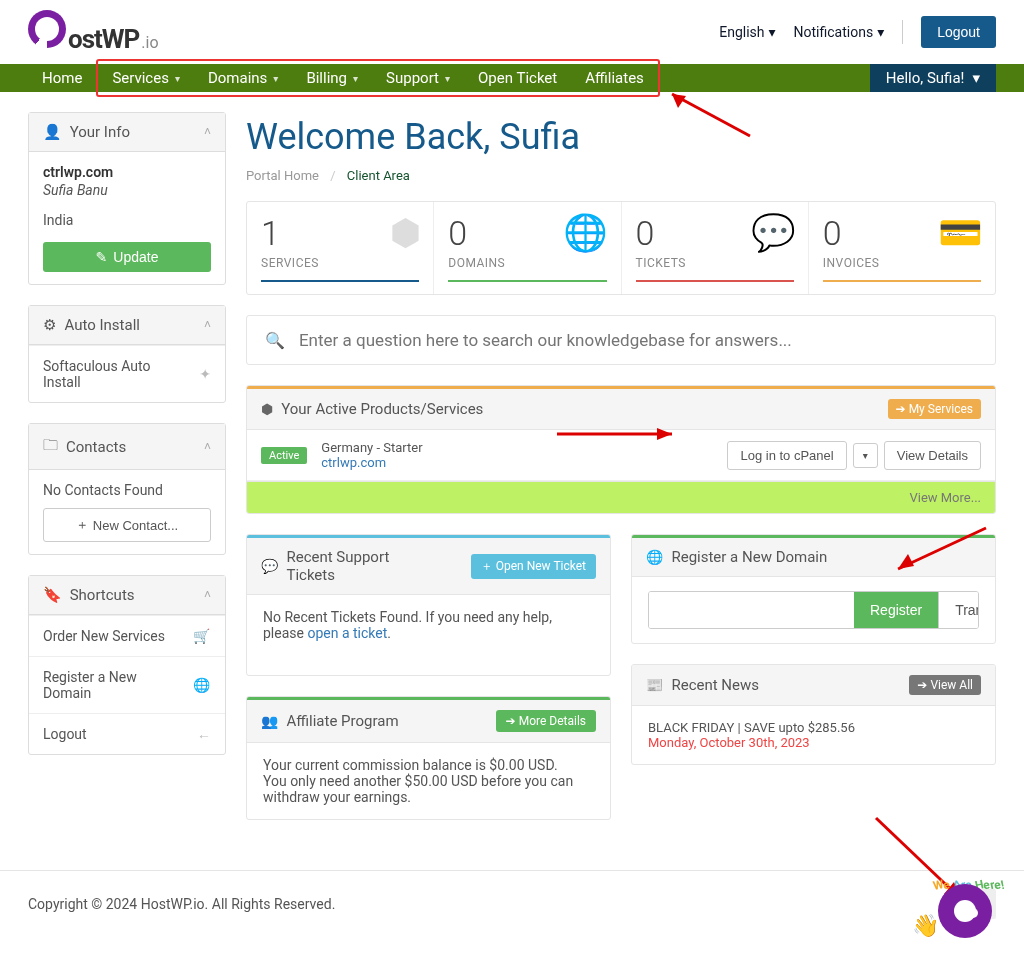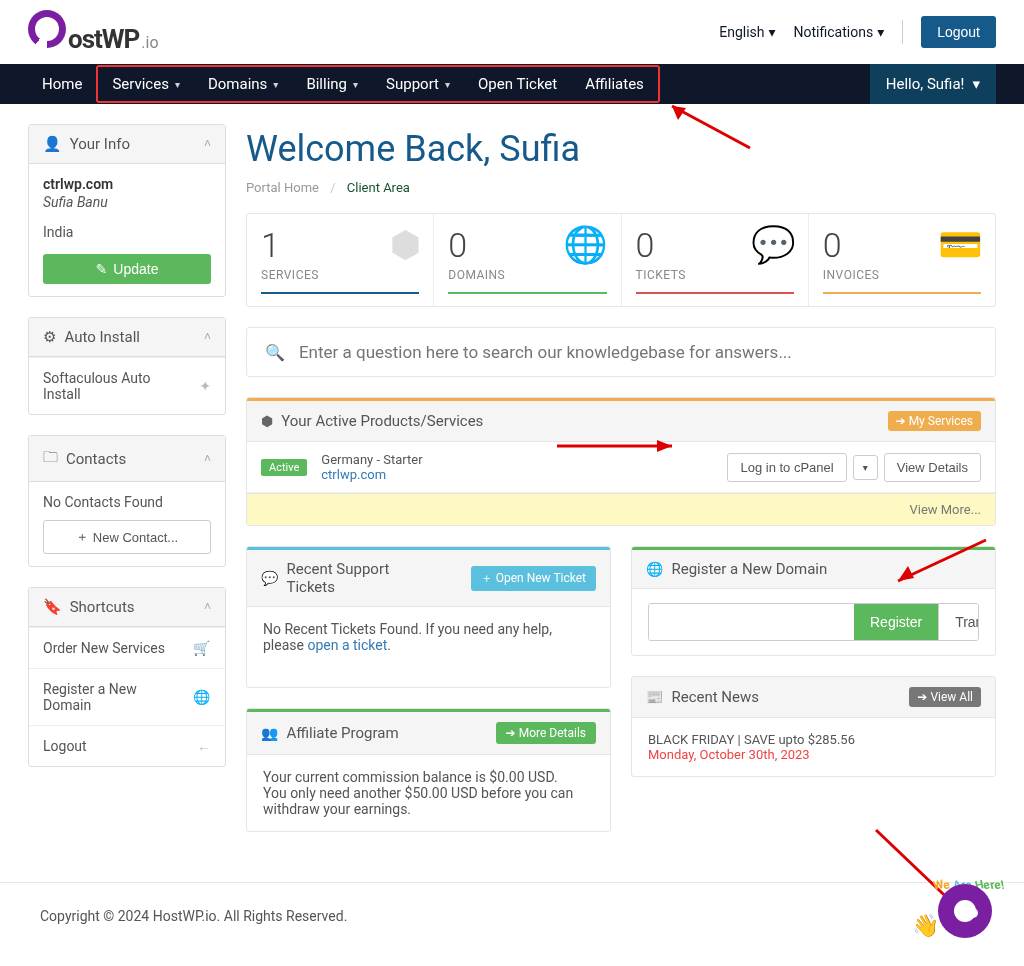--- a/index.html
+++ b/index.html
@@ -12,21 +12,21 @@
 .logo-mark { width: 38px; height: 38px; border-radius: 50%; background: conic-gradient(#7b1fa2 0 50%, #fff 50% 60%, #7b1fa2 60% 100%); position: relative; display:inline-block; margin-right:2px; }
 .logo-mark::after{content:""; position:absolute; left:7px; top:7px; width:24px; height:24px; background:#fff; border-radius:50%;}
 .logo-text { font-size: 26px; font-weight: 700; color: #333; letter-spacing: -1px; }
 .logo-sub { font-size: 16px; color: #888; margin-left:2px;}
 .topbar-right { margin-left: auto; display: flex; align-items: center; gap: 18px; }
 .top-link { color: #0f172a; font-size: 14px; cursor:pointer; display:flex; align-items:center; gap:4px;}
 .top-divider { width:1px; height:24px; background:#ccc;}
 .logout-btn { background: #155a8a; color: #fff; border: none; border-radius: 3px; padding: 8px 16px; font-size: 14px; cursor:pointer;}
 
 
-.mainnav { background: #0f172a; color: #fff; display: flex; align-items: center; padding: 0 28px; height: 40px; font-size: 15px; position:relative;}
+.mainnav { background: #4d7c0f; color: #fff; display: flex; align-items: center; padding: 0 28px; height: 28px; font-size: 15px; position:relative;}
 .navbox { display:flex; align-items:center; height:100%; }
 .nav-highlight { border: 2px solid #e33; border-radius:3px; display:flex; align-items:center; height:38px; }
 .navitem { padding: 0 14px; height:100%; display:flex; align-items:center; gap:6px; cursor:pointer;}
 .navitem .caret { font-size: 10px; opacity:0.8;}
 .nav-right { margin-left:auto; background:#0e3f5c; height:100%; display:flex; align-items:center; padding:0 16px; gap:8px; cursor:pointer;}
 
 
 .wrap { display:flex; padding: 20px 28px 30px; gap: 20px; align-items:flex-start;}
 .sidecol { width: 198px; flex-shrink:0;}
 .maincol { flex:1; min-width:0;}
@@ -63,21 +63,21 @@
 .searchbox{border:1px solid #e5e5e5;border-radius:3px;padding:14px 18px;display:flex;align-items:center;gap:14px;margin-bottom:20px;}
 .searchbox input{border:none;outline:none;font-size:17px;color:#888;flex:1;font-family:inherit;}
 .searchbox .sicon{color:#bbb;font-size:16px;}
 
 .card{border:1px solid #e5e5e5;border-radius:3px;margin-bottom:20px;overflow:hidden;}
 .card-top-accent{height:3px;}
 .card-hd{background:#f5f5f5;padding:10px 14px;display:flex;align-items:center;gap:8px;border-bottom:1px solid #e5e5e5;}
 .card-hd-title{color:#555;font-size:15px;}
 .card-hd-icon{color:#666;font-size:14px;}
 .card-bd{padding:14px 16px;}
-.card-ft{background:#fef9c3;border-top:1px solid #e5e5e5;padding:8px 14px;text-align:right;color:#777;font-size:13px;}
+.card-ft{background:#bef264;border-top:1px solid #e5e5e5;padding:8px 14px;text-align:right;color:#777;font-size:13px;}
 .badge-orange{background:#f0ad4e;color:#fff;border-radius:3px;padding:3px 8px;font-size:12px;display:inline-flex;align-items:center;gap:3px;margin-left:auto;cursor:pointer;}
 .badge-label-green{background:#5cb85c;color:#fff;font-size:11px;padding:2px 8px;border-radius:2px;}
 .btn-sm{border:1px solid #ccc;background:#fff;color:#555;font-size:13px;padding:6px 12px;border-radius:3px;cursor:pointer;}
 .btn-sm-caret{border:1px solid #ccc;background:#fff;padding:6px 9px;border-radius:3px;cursor:pointer;color:#555;font-size:10px;}
 .btn-info{background:#5bc0de;color:#fff;border:none;border-radius:3px;padding:4px 10px;font-size:12px;cursor:pointer;display:inline-flex;align-items:center;gap:3px;margin-left:auto;}
 .btn-green-sm{background:#5cb85c;color:#fff;border:none;border-radius:3px;padding:4px 10px;font-size:12px;cursor:pointer;display:inline-flex;align-items:center;gap:3px;margin-left:auto;}
 
 .two-col{display:flex;gap:20px;align-items:flex-start;}
 .two-col > div{flex:1;min-width:0;}
 
@@ -86,21 +86,21 @@
 .reg-btn{background:#5cb85c;color:#fff;border:none;padding:10px 16px;font-size:14px;cursor:pointer;}
 .trans-btn{background:#fff;color:#555;border:none;border-left:1px solid #ccc;padding:10px 16px;font-size:14px;cursor:pointer;}
 .badge-grey{background:#777;color:#fff;border-radius:3px;padding:3px 8px;font-size:12px;display:inline-flex;align-items:center;gap:3px;margin-left:auto;cursor:pointer;}
 
 .service-row{display:flex;align-items:center;padding:10px 14px;border-bottom:1px solid #eee;}
 .service-row .info{margin-left:14px;font-size:13px;}
 .service-row .info .t{color:#555;}
 .service-row .info .d{color:#337ab7;cursor:pointer;}
 .service-row .actions{margin-left:auto;display:flex;gap:6px;align-items:center;}
 
-.footer{border-top:1px solid #e5e5e5;padding:18px 40px;color:#555;font-size:14px;display:flex;align-items:center;}
+.footer{border-top:1px solid #e5e5e5;padding:18px 28px;color:#555;font-size:14px;display:flex;align-items:center;}
 .scrolltop{margin-left:auto;background:#eee;color:#888;width:30px;height:30px;display:flex;align-items:center;justify-content:center;border-radius:2px;cursor:pointer;font-size:12px;}
 
 
 .annot{position:absolute;pointer-events:none;}
 .arrow-line{stroke:#d00;stroke-width:3;fill:none;}
 .arrow-head{fill:#d00;}
 
 
 .chat-bubble{position:fixed;right:32px;bottom:28px;width:54px;height:54px;background:#7b1fa2;border-radius:50%;display:flex;align-items:center;justify-content:center;cursor:pointer;}
 .chat-bubble::before{content:"";width:22px;height:22px;background:#fff;border-radius:50%;}

